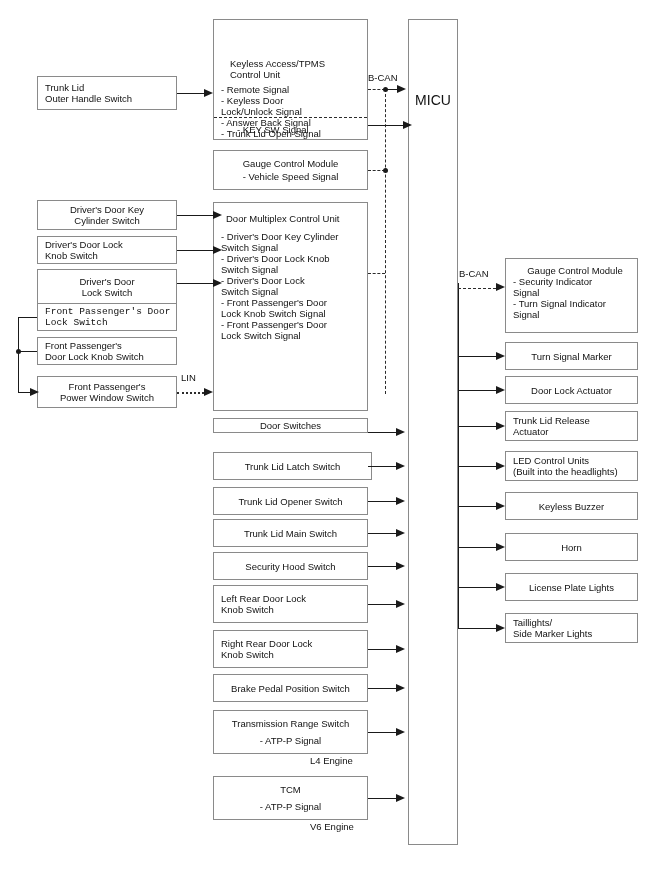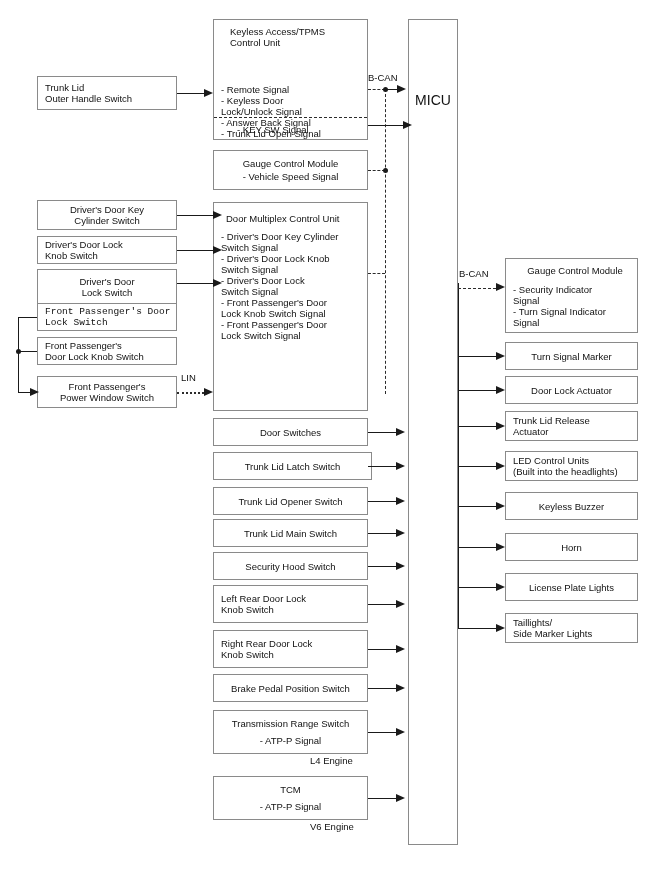--- a/index.html
+++ b/index.html
@@ -30,35 +30,35 @@
   .buslabel{position:absolute;font-size:9.5px;color:#111;}
   .footnote{position:absolute;font-size:9.5px;color:#111;}
 </style>
 </head>
 <body>
 
 <div id="diagram">
     <div class="micu" style="left: 408px; top: 19px; width: 50px; height: 826px;">
       <div class="lbl">MICU</div>
     </div>
-    <div class="box left-al" style="left: 213px; top: 19px; width: 155px; height: 121px; justify-content: space-between; padding-top: 6px;">
+    <div class="box left-al" style="left: 213px; top: 19px; width: 155px; height: 121px; justify-content: flex-end; padding-top: 6px;">
       <div class="title" style="padding-left: 16px;">Keyless Access/TPMS<br>Control Unit</div>
       <div class="sig" style="margin-top: 4px;">- Remote Signal<br>- Keyless Door<br>Lock/Unlock Signal<br>- Answer Back Signal<br>- Trunk Lid Open Signal</div>
       <div class="inner-dash" style="top: 97px;"></div>
       <div class="sig" style="position: absolute; top: 104px; left: 16px;">- KEY SW Signal</div>
     </div>
     <div class="box center" style="left: 213px; top: 150px; width: 155px; height: 40px;">
       <div class="title">Gauge Control Module</div>
       <div class="sig" style="margin-top: 2px; text-align: center; padding-left: 0px;">- Vehicle Speed Signal</div>
     </div>
     <div class="box left-al" style="left: 213px; top: 202px; width: 155px; height: 209px; justify-content: flex-start; padding-top: 10px;">
       <div class="title" style="padding-left: 12px;">Door Multiplex Control Unit</div>
       <div class="sig" style="margin-top: 7px;">- Driver's Door Key Cylinder<br>Switch Signal<br>- Driver's Door Lock Knob<br>Switch Signal<br>- Driver's Door Lock<br>Switch Signal<br>- Front Passenger's Door<br>Lock Knob Switch Signal<br>- Front Passenger's Door<br>Lock Switch Signal</div>
     </div>
-    <div class="box center" style="left: 213px; top: 418px; width: 155px; height: 28px;">
+    <div class="box center" style="left: 213px; top: 418px; width: 155px; height: 15px;">
       <div class="title">Door Switches</div>
     </div>
     <div class="hline" style="left: 368px; top: 432px; width: 28px;"></div>
     <div class="arrow" style="left: 396px; top: 427.5px;"></div>
     <div class="box center" style="left: 213px; top: 452px; width: 159px; height: 28px;">
       <div class="title">Trunk Lid Latch Switch</div>
     </div>
     <div class="hline" style="left: 368px; top: 466px; width: 28px;"></div>
     <div class="arrow" style="left: 396px; top: 461.5px;"></div>
     <div class="box center" style="left: 213px; top: 487px; width: 155px; height: 28px;">
@@ -150,21 +150,21 @@
     <div class="hline" style="left: 385px; top: 89px; width: 12px;"></div>
     <div class="arrow" style="left: 397px; top: 84.5px;"></div>
     <div class="hline" style="left: 368px; top: 125px; width: 35px;"></div>
     <div class="arrow" style="left: 403px; top: 120.5px;"></div>
     <div class="dash-h" style="left: 368px; top: 170px; width: 17px;"></div>
     <div class="jdot" style="left: 382.5px; top: 167.5px;"></div>
     <div class="dash-h" style="left: 368px; top: 273px; width: 17px;"></div>
     <div class="vline" style="left: 458px; top: 283px; height: 345px;"></div>
     <div class="box left-al" style="left: 505px; top: 258px; width: 133px; height: 75px; justify-content: flex-start; padding-top: 6px;">
       <div class="title" style="text-align: center;">Gauge Control Module</div>
-      <div class="sig" style="margin-top: 8px;">- Security Indicator<br>Signal<br>- Turn Signal Indicator<br>Signal</div>
+      <div class="sig" style="margin-top: 0;">- Security Indicator<br>Signal<br>- Turn Signal Indicator<br>Signal</div>
     </div>
     <div class="dash-h" style="left: 458px; top: 287.5px; width: 38px;"></div>
     <div class="arrow" style="left: 496px; top: 283px;"></div>
     <div class="buslabel" style="left: 459px; top: 267.5px;">B-CAN</div>
     <div class="box center" style="left: 505px; top: 342px; width: 133px; height: 28px;">
       <div class="title">Turn Signal Marker</div>
     </div>
     <div class="hline" style="left: 458px; top: 356px; width: 38px;"></div>
     <div class="arrow" style="left: 496px; top: 351.5px;"></div>
     <div class="box center" style="left: 505px; top: 376px; width: 133px; height: 28px;">

